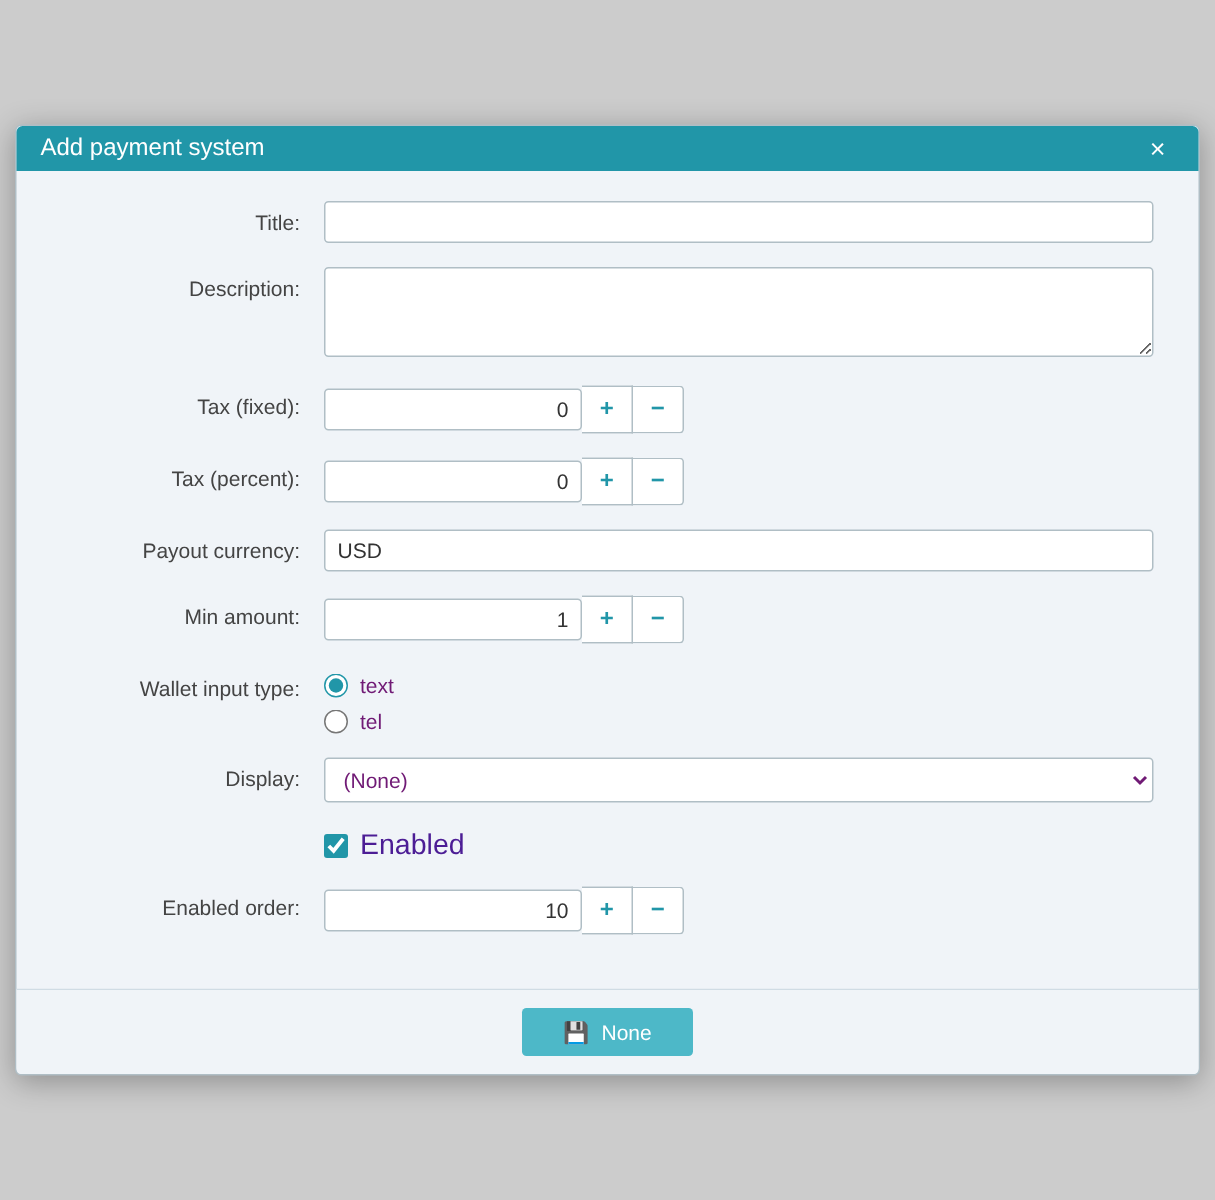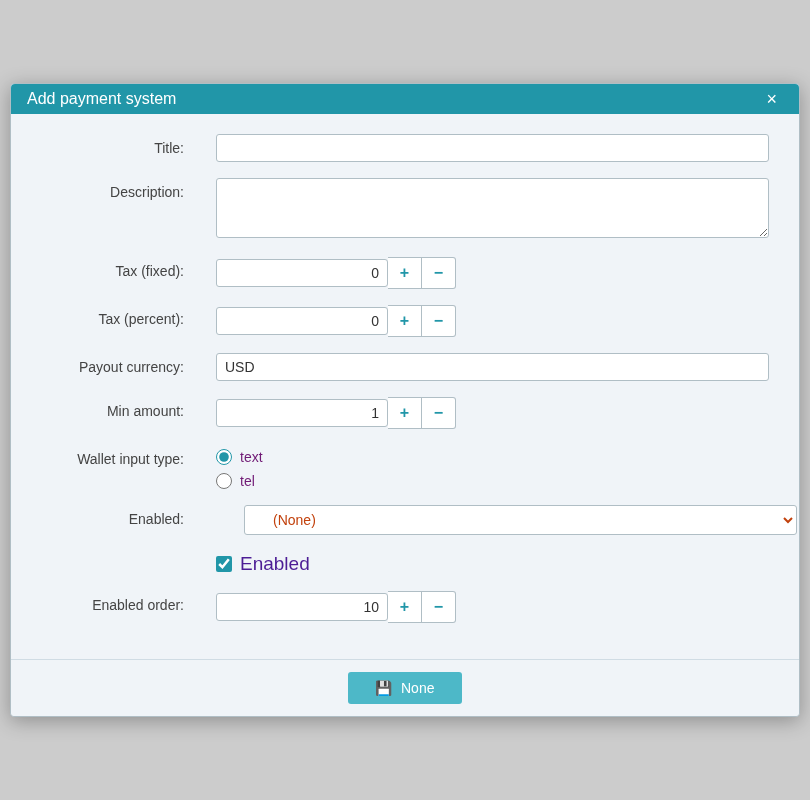--- a/index.html
+++ b/index.html
@@ -46,21 +46,21 @@
       padding: 20px 30px;
     }
     .form-row {
       display: flex;
       align-items: flex-start;
       margin-bottom: 16px;
     }
     .form-label {
       width: 175px;
       text-align: right;
-      padding-right: 32px;
+      padding-right: 16px;
       padding-top: 6px;
       color: #444;
       flex-shrink: 0;
       font-size: 14px;
     }
     .form-control {
       flex: 1;
     }
     input[type="text"], textarea {
       width: 100%;
@@ -138,28 +138,27 @@
       cursor: pointer;
     }
     .radio-label {
       color: #701a75;
       font-size: 14px;
     }
     .select-control {
       width: 100%;
       border: 1px solid #b0bec5;
       background: white;
-      padding: 5px 24px;
+      padding: 5px 8px;
       border-radius: 3px;
       font-size: 14px;
-      color: #c2410c;
+      color: #701a75;
       outline: none;
       appearance: auto;
       cursor: pointer;
-      margin-left: 28px;
     }
     .checkbox-row {
       display: flex;
       align-items: center;
       gap: 8px;
       padding-top: 2px;
     }
     .checkbox-row input[type="checkbox"] {
       accent-color: #2196a8;
       width: 16px;
@@ -269,21 +268,21 @@
           </label>
           <label class="radio-item">
             <input type="radio" name="wallet_input_type" value="tel" style="">
             <span class="radio-label">tel</span>
           </label>
         </div>
       </div>
     </div>
 
     <div class="form-row">
-      <label class="form-label">Enabled:</label>
+      <label class="form-label">Display:</label>
       <div class="form-control">
         <select class="select-control">
           <option value="">(None)</option>
         </select>
       </div>
     </div>
 
     <div class="form-row">
       <div class="form-label"></div>
       <div class="form-control">

